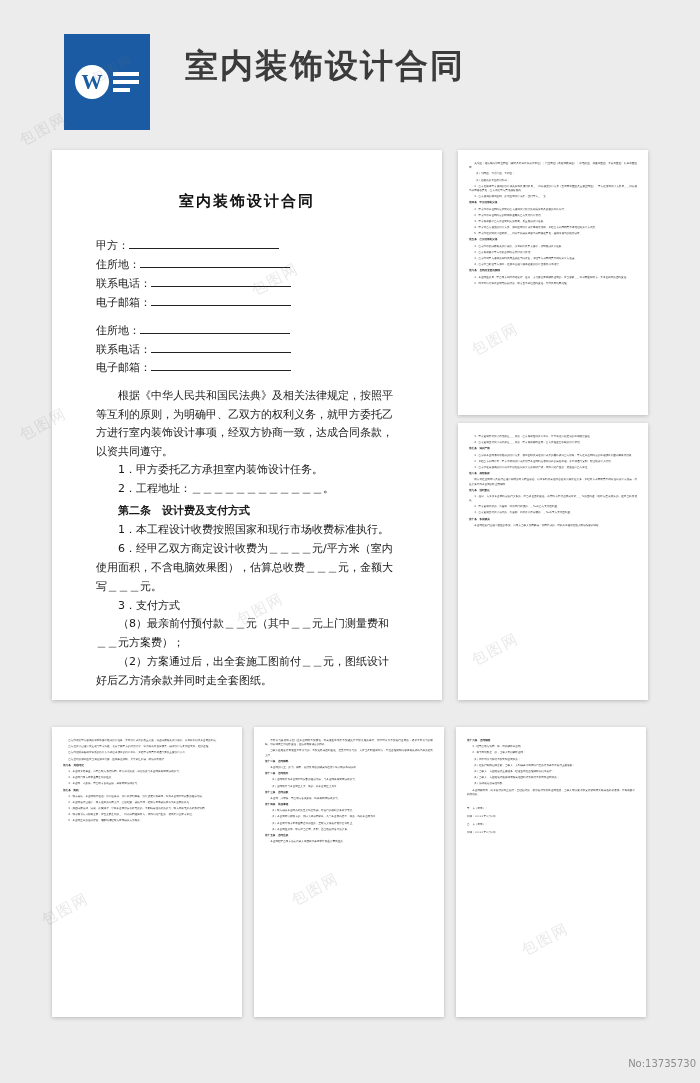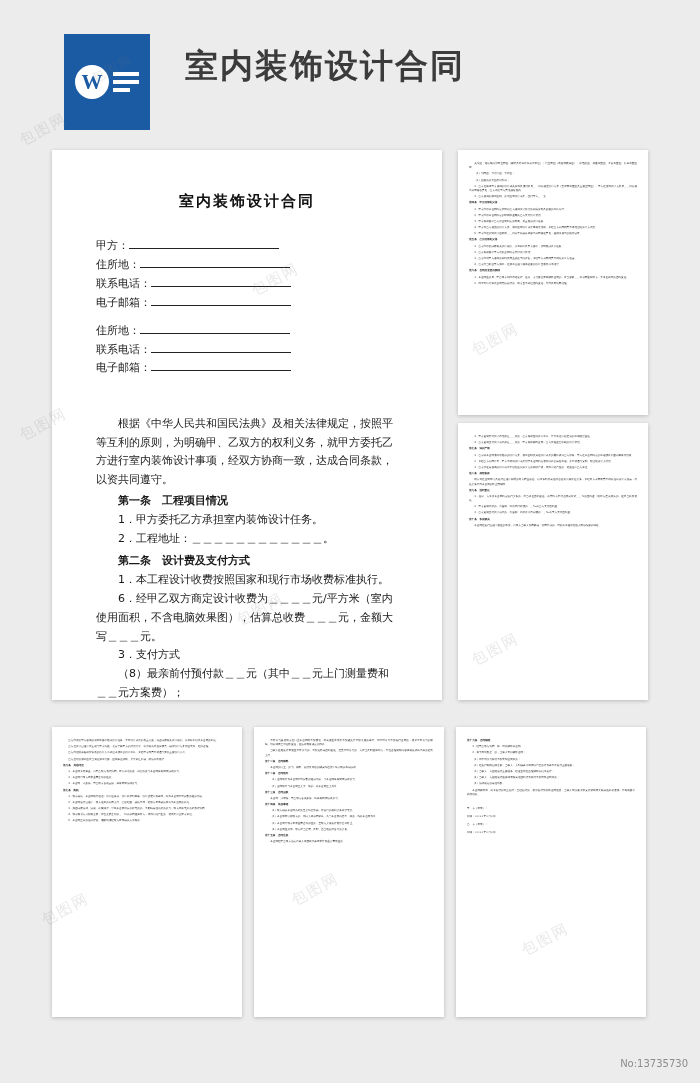--- a/index.html
+++ b/index.html
@@ -61,21 +61,21 @@
   
   .p1 .doc-title {
     text-align:center; font-weight:bold; font-size:15px;
     margin:42px 0 26px 0; letter-spacing:2px; color:#111;
   }
   .p1 .body { padding:0 44px; font-size:11px; color:#1a1a1a; line-height:1.72; }
   .fieldline { white-space:nowrap; }
   .fieldline .lbl { display:inline-block; }
   .ul { display:inline-block; border-bottom:1px solid #222; height:11px; }
   .gap { height:9px; }
-  .para { text-indent:2em; line-height:1.68;margin-top:28px; }
+  .para { text-indent:2em; line-height:1.68; }
   .sec { font-weight:bold; text-indent:2em; margin-top:3px; }
   .item { text-indent:2em; }
 
   
   .tiny { padding:12px 11px; }
   .tiny p {
     margin:0 0 2px 0;
     font-size:2.6px; line-height:1.62;
     color:#2b2b2b; text-align:justify;
     word-break:break-all;
@@ -96,21 +96,21 @@
   .wm.c { left:250px; top:270px; }
   .wm.d { left:235px; top:600px; }
   .wm.e { left:470px; top:330px; }
   .wm.f { left:470px; top:640px; }
   .wm.g { left:40px;  top:900px; }
   .wm.h { left:290px; top:880px; }
   .wm.i { left:520px; top:930px; }
   .wm.j { left:90px;  top:60px;  font-size:13px; }
 
   .footer-id {
-    position:absolute; right:12px; bottom:14px;
+    position:absolute; right:4px; bottom:14px;
     font-size:10px; color:#8c8c8c;
   }
 </style>
 </head>
 <body>
 
 <div class="header">
   <div class="wordlogo">
     <div class="circle">W</div>
     <div class="lines">
@@ -148,21 +148,20 @@
       <span class="lbl">联系电话：</span><span class="ul" style="width:140px"></span>
     </div>
     <div class="fieldline">
       <span class="lbl">电子邮箱：</span><span class="ul" style="width:140px"></span>
     </div>
 
     <div class="gap"></div>
 
     <div class="para">根据《中华人民共和国民法典》及相关法律规定，按照平等互利的原则，为明确甲、乙双方的权利义务，就甲方委托乙方进行室内装饰设计事项，经双方协商一致，达成合同条款，以资共同遵守。</div>
 
-    <div class="sec">第一条　工程项目情况</div>
     <div class="item">1．甲方委托乙方承担室内装饰设计任务。</div>
     <div class="item">2．工程地址：＿＿＿＿＿＿＿＿＿＿＿＿。</div>
 
     <div class="sec">第二条　设计费及支付方式</div>
     <div class="item">1．本工程设计收费按照国家和现行市场收费标准执行。</div>
     <div class="item">6．经甲乙双方商定设计收费为＿＿＿＿元/平方米（室内使用面积，不含电脑效果图），估算总收费＿＿＿元，金额大写＿＿＿元。</div>
     <div class="item">3．支付方式</div>
     <div class="item">（8）最亲前付预付款＿＿元（其中＿＿元上门测量费和＿＿元方案费）；</div>
     <div class="item">（2）方案通过后，出全套施工图前付＿＿元，图纸设计好后乙方清余款并同时走全套图纸。</div>
 

